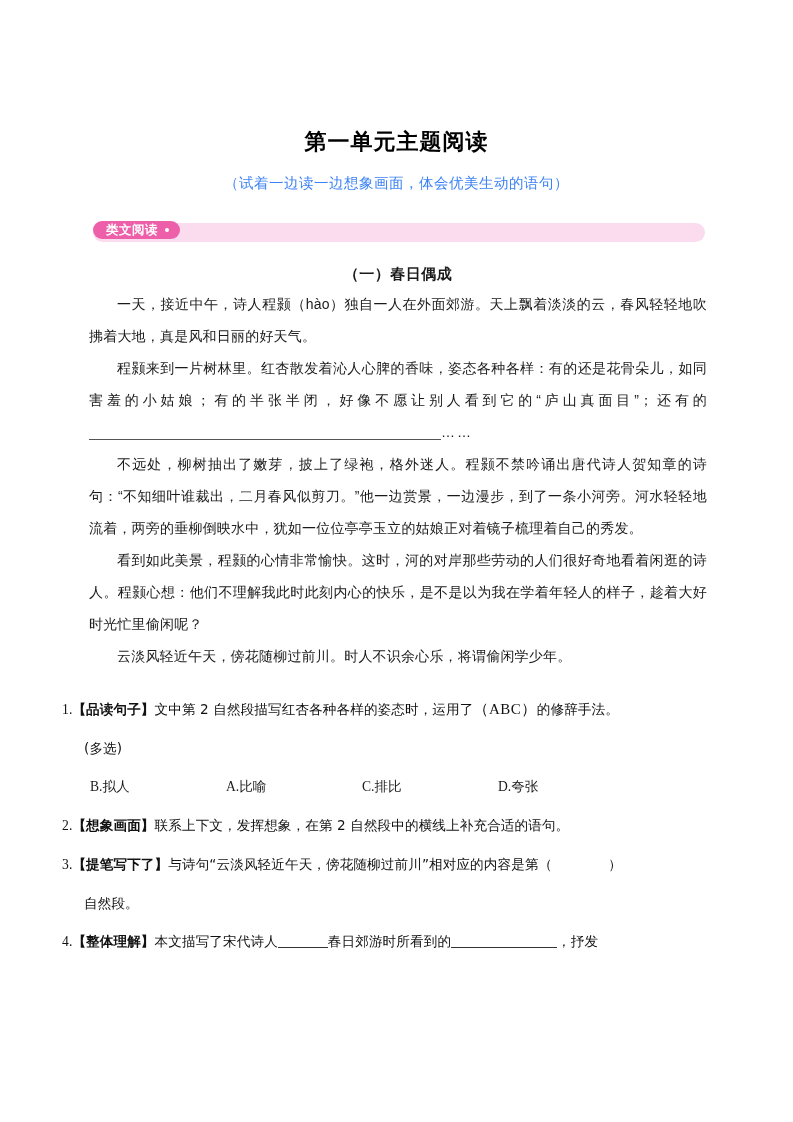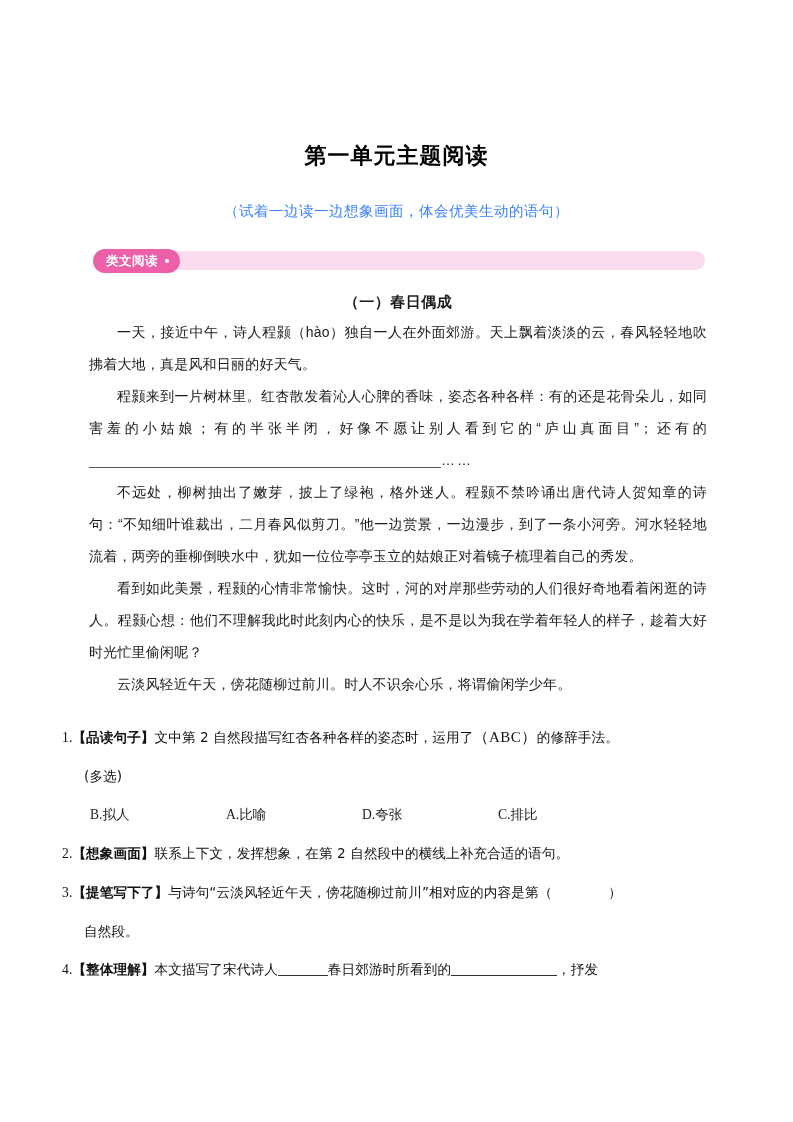--- a/index.html
+++ b/index.html
@@ -26,21 +26,21 @@
   }
 
   
   .doc-title {
     text-align: center;
     font-family: "DejaVu Sans", "Liberation Sans", sans-serif;
     font-weight: 700;
     font-size: 22px;
     letter-spacing: 1px;
     color: #000;
-    margin: 17px;
+    margin: 3px;
     padding-top: 126px;
     line-height: 1.2;
   }
   .doc-subtitle {
     text-align: center;
     font-family: "Liberation Serif", "DejaVu Serif", serif;
     font-size: 14.5px;
     color: #3b82f6;
     margin: 0;
     padding-top: 16px;
@@ -59,21 +59,21 @@
     top: 2px;
     width: 612px;
     height: 19px;
     background: #fbdcee;
     border-radius: 10px;
   }
   .banner-pill {
     position: absolute;
     left: 93px;
     top: 0px;
-    height: 24px;
+    height: 18px;
     min-width: 86px;
     padding: 0 11px 0 13px;
     background: #ee5fa9;
     border-radius: 12px;
     display: flex;
     align-items: center;
     gap: 7px;
     box-sizing: border-box;
   }
   .banner-pill-label {
@@ -222,22 +222,22 @@
   <div class="questions">
 
     <div class="q">
       <span class="q-num">1.</span><span class="q-tag">【品读句子】</span><span>文中第 2 自然段描写红杏各种各样的姿态时，运用了</span><span class="answer-paren">（ABC）</span><span>的修辞手法。</span>
     </div>
     <div class="q q-cont">(多选)</div>
 
     <div class="options">
       <div class="option"><span class="opt-letter">B.</span><span>拟人</span></div>
       <div class="option"><span class="opt-letter">A.</span><span>比喻</span></div>
+      <div class="option"><span class="opt-letter">C.</span><span>排比</span></div>
       <div class="option"><span class="opt-letter">D.</span><span>夸张</span></div>
-      <div class="option"><span class="opt-letter">C.</span><span>排比</span></div>
     </div>
 
     <div class="q">
       <span class="q-num">2.</span><span class="q-tag">【想象画面】</span><span>联系上下文，发挥想象，在第 2 自然段中的横线上补充合适的语句。</span>
     </div>
 
     <div class="q">
       <span class="q-num">3.</span><span class="q-tag">【提笔写下了】</span><span>与诗句“云淡风轻近午天，傍花随柳过前川”相对应的内容是第（</span><span class="empty-paren"></span><span>）</span>
     </div>
     <div class="q q-cont">自然段。</div>

